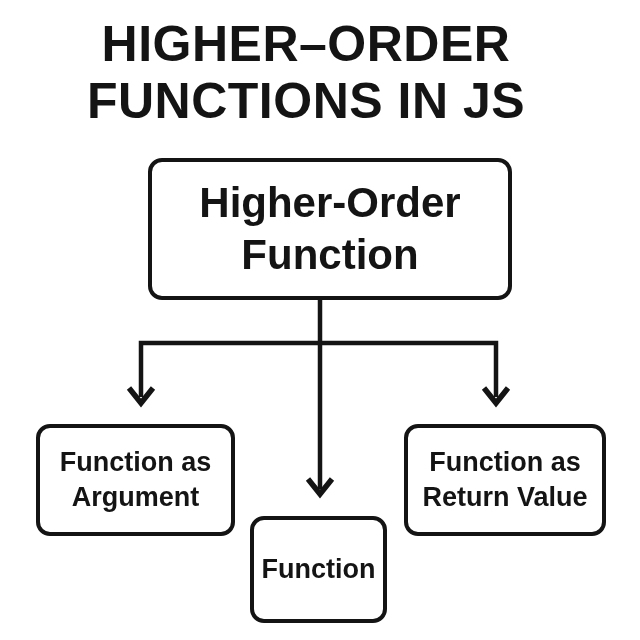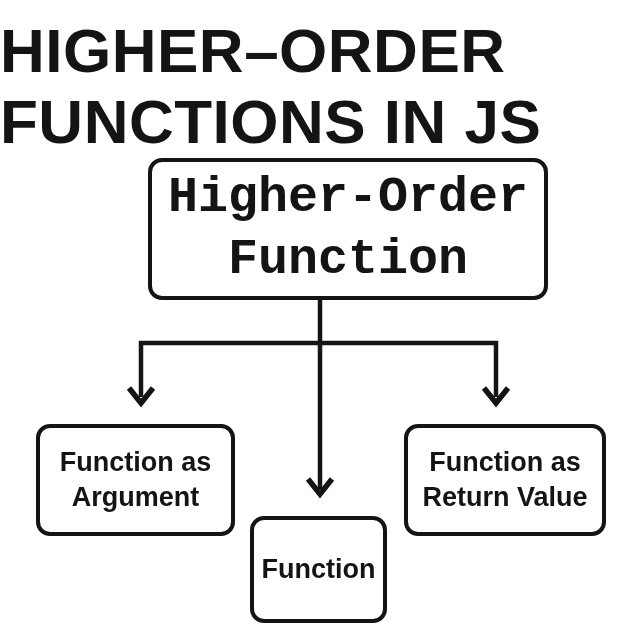--- a/index.html
+++ b/index.html
@@ -16,22 +16,22 @@
     background: var(--bg);
     overflow: hidden;
     font-family: "Liberation Sans", sans-serif;
     color: var(--ink);
   }
   .title {
     position: absolute;
     top: 16px;
     left: 0;
     width: 612px;
-    text-align: left;
-    font-size: 62px;
+    text-align: center;
+    font-size: 50px;
     line-height: 1.14;
     font-weight: 700;
     letter-spacing: 0.5px;
     white-space: pre-line;
     color: var(--ink);
   }
   .connectors {
     position: absolute;
     inset: 0;
     width: 640px;
@@ -58,24 +58,23 @@
     display: flex;
     align-items: center;
     justify-content: center;
     text-align: center;
     font-weight: 700;
     white-space: pre-line;
     color: var(--ink);
   }
   .node-root {
     left: 148px; top: 158px;
-    width: 400px; height: 142px;
-    font-size: 50px;
+    width: 364px; height: 142px;
+    font-size: 42px;
     line-height: 1.25;
-    font-family: Liberation Mono, monospace;
   }
   .node-child {
     font-size: 27px;
     line-height: 1.3;
     margin-top: 16px;
   }
   .node-argument { left: 36px;  top: 408px; width: 199px; height: 112px; }
   .node-return   { left: 404px; top: 408px; width: 202px; height: 112px; }
   .node-function { left: 250px; top: 500px; width: 137px; height: 107px; }
 </style>

